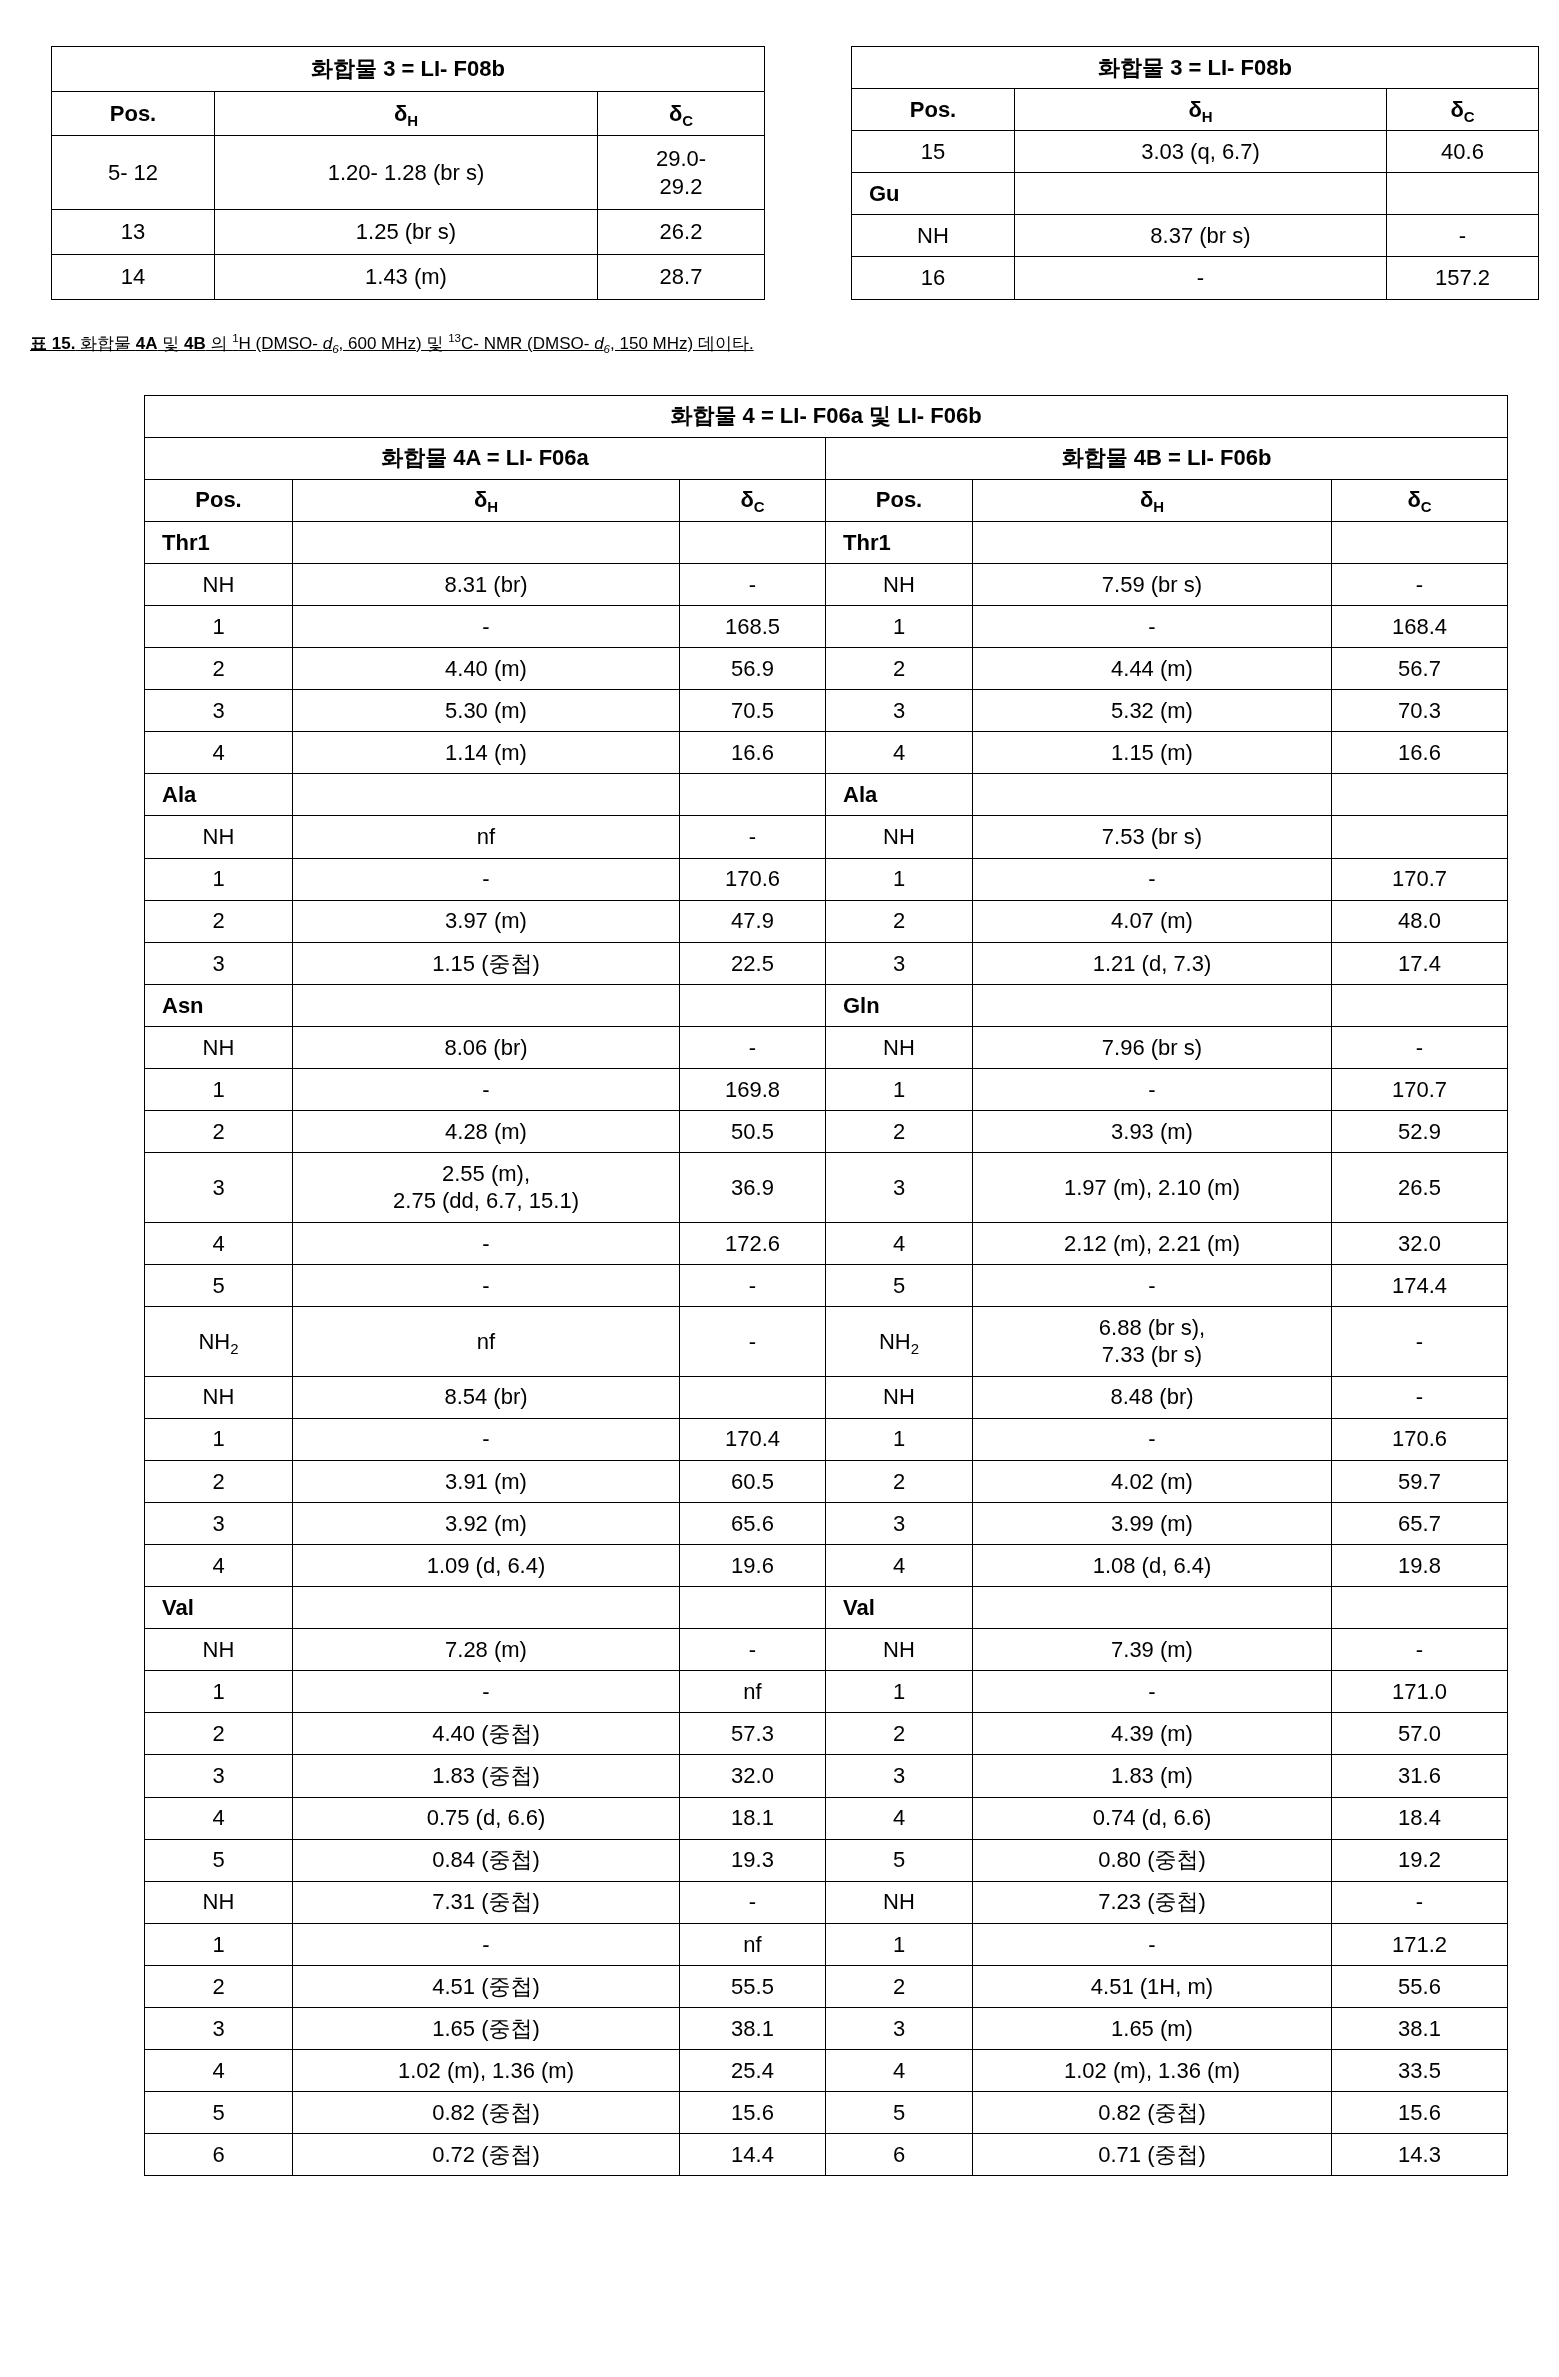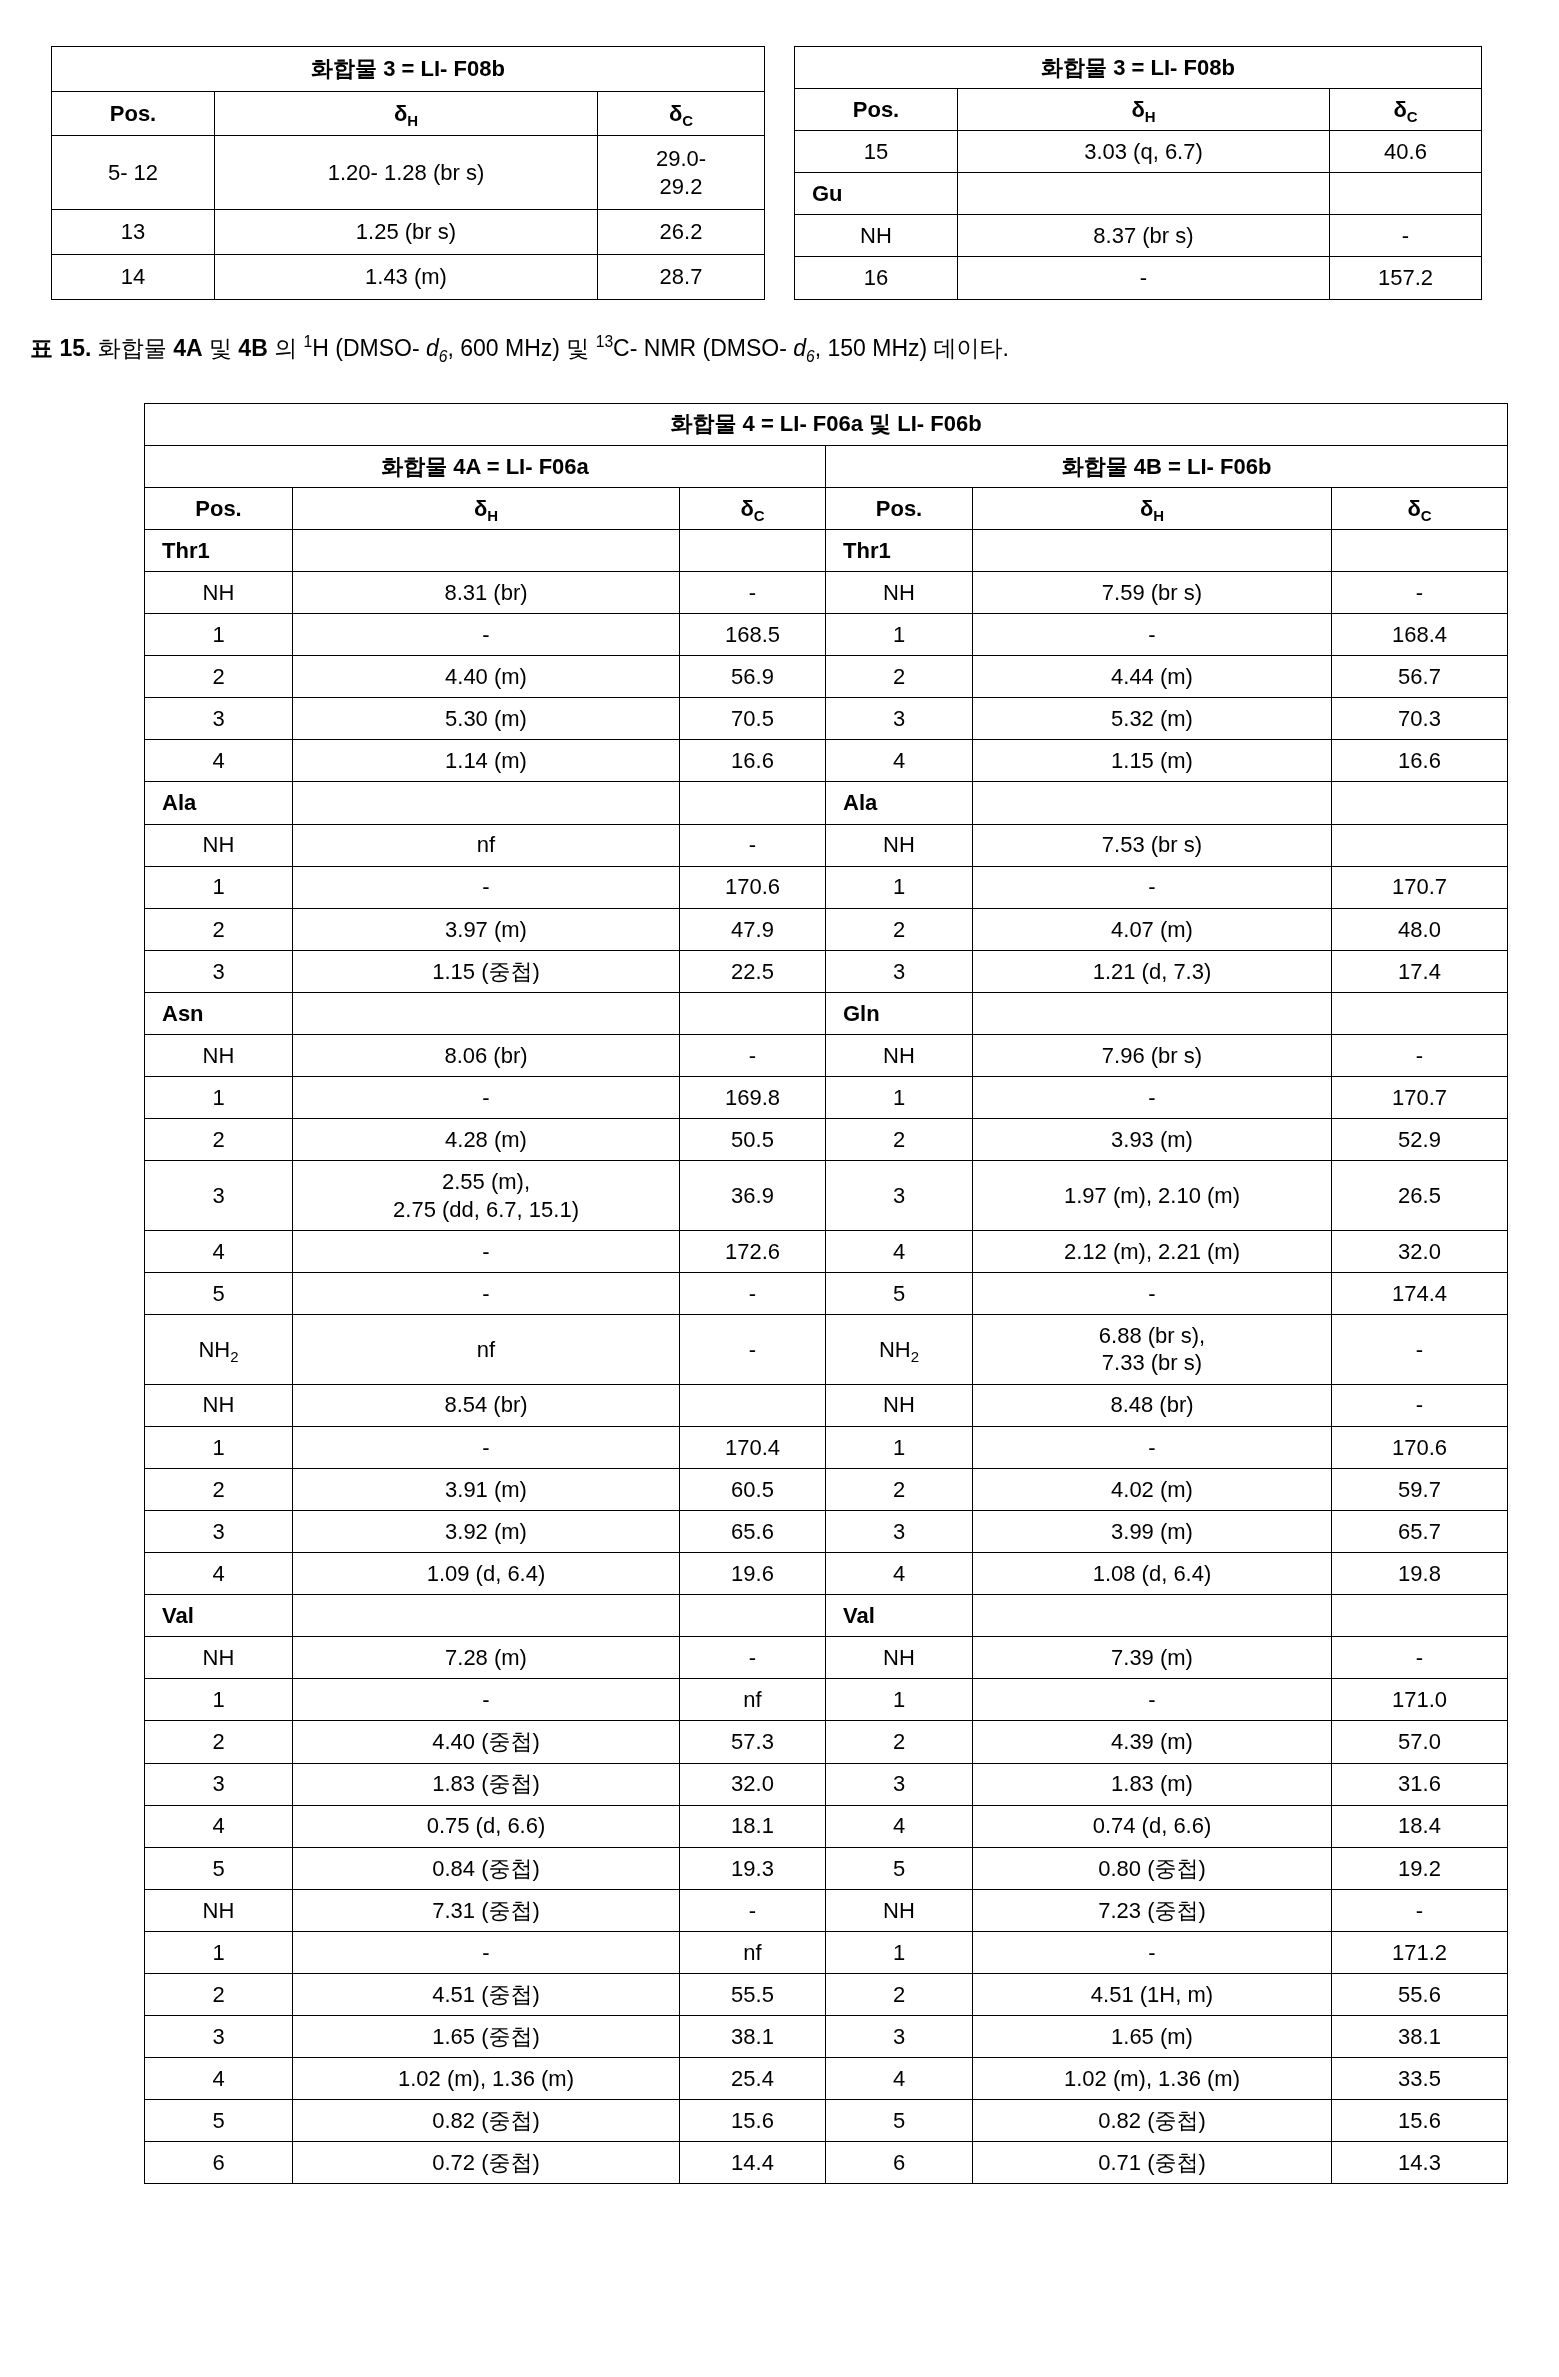--- a/index.html
+++ b/index.html
@@ -19,25 +19,25 @@
     overflow: hidden;
   }
   .title-cell  { font-weight: bold; }
   .header-cell { font-weight: bold; }
   .section-label { font-weight: bold; text-align: left; padding-left: 17px; }
 
   sub, sup { font-size: 68%; line-height: 0; }
   .b { font-weight: bold; }
   .i { font-style: italic; }
 
-  .top-tables { display: flex; gap: 29px; margin-left: 21px; }
+  .top-tables { display: flex; gap: 86px; margin-left: 21px; }
   #top-table-0 { width: 714px; }
   #top-table-1 { width: 687px; }
 
-  .caption { font-size: 23px; margin: 33px 0 39px 0; line-height: 1.35; }
+  .caption { font-size: 17px; margin: 33px 0 39px 0; line-height: 1.35; text-decoration: underline; }
 
   #main-table { margin-left: 114px; width: 1363px; }
 </style>
 </head>
 <body>
 
 <div class="page">
 
   <div class="top-tables">
     <table id="top-table-0">

